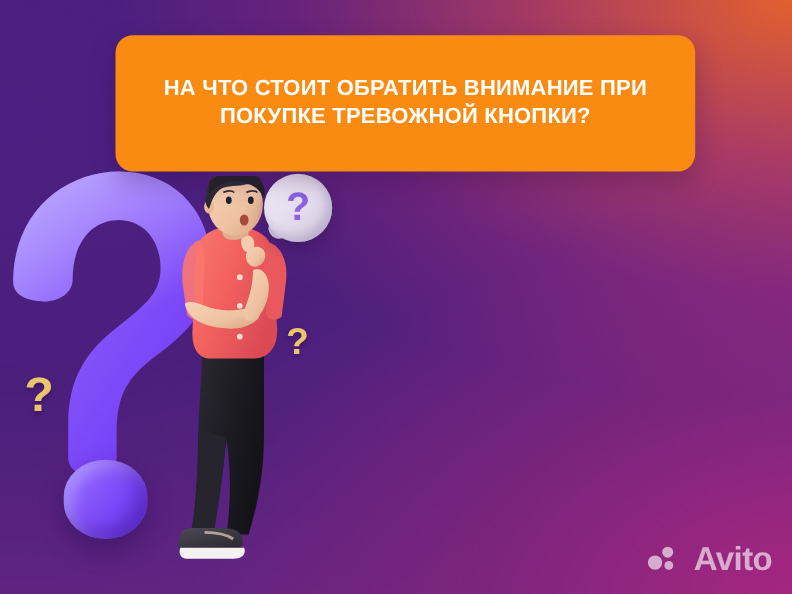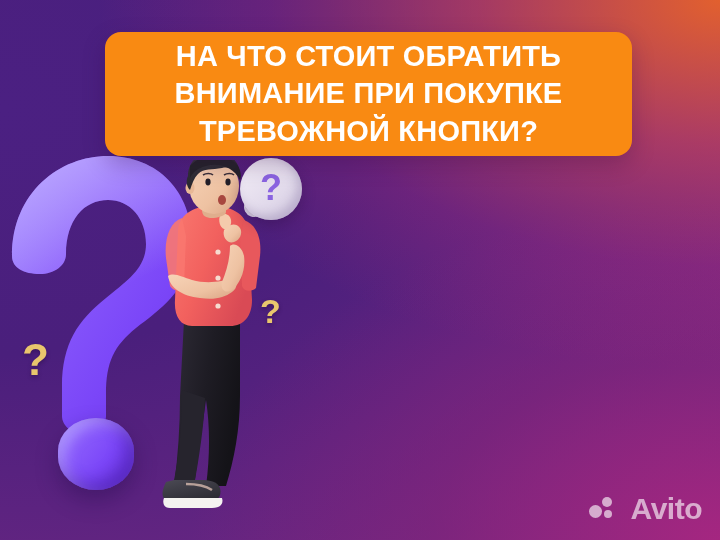--- a/index.html
+++ b/index.html
@@ -56,21 +56,21 @@
   .person svg{display:block;}
 
   
   .title-card{
     position:absolute;left:105px;top:32px;width:527px;height:124px;
     background:#f98a12;border-radius:16px;
     box-shadow:0 8px 22px rgba(50,12,70,0.28);
     display:flex;align-items:center;justify-content:center;
   }
   .title-text{
-    color:#ffffff;font-size:29px;font-weight:bold;line-height:1.28;
+    color:#ffffff;font-size:20px;font-weight:bold;line-height:1.28;
     text-align:center;letter-spacing:0.2px;text-transform:uppercase;
     padding:0 16px;
   }
 
   
   .list{position:absolute;left:293px;top:196px;width:374px;}
   .list-item{
     color:#ffffff;font-size:19.4px;font-weight:bold;line-height:1.30;
     text-shadow:0 1px 3px rgba(45,10,60,0.35);
   }

